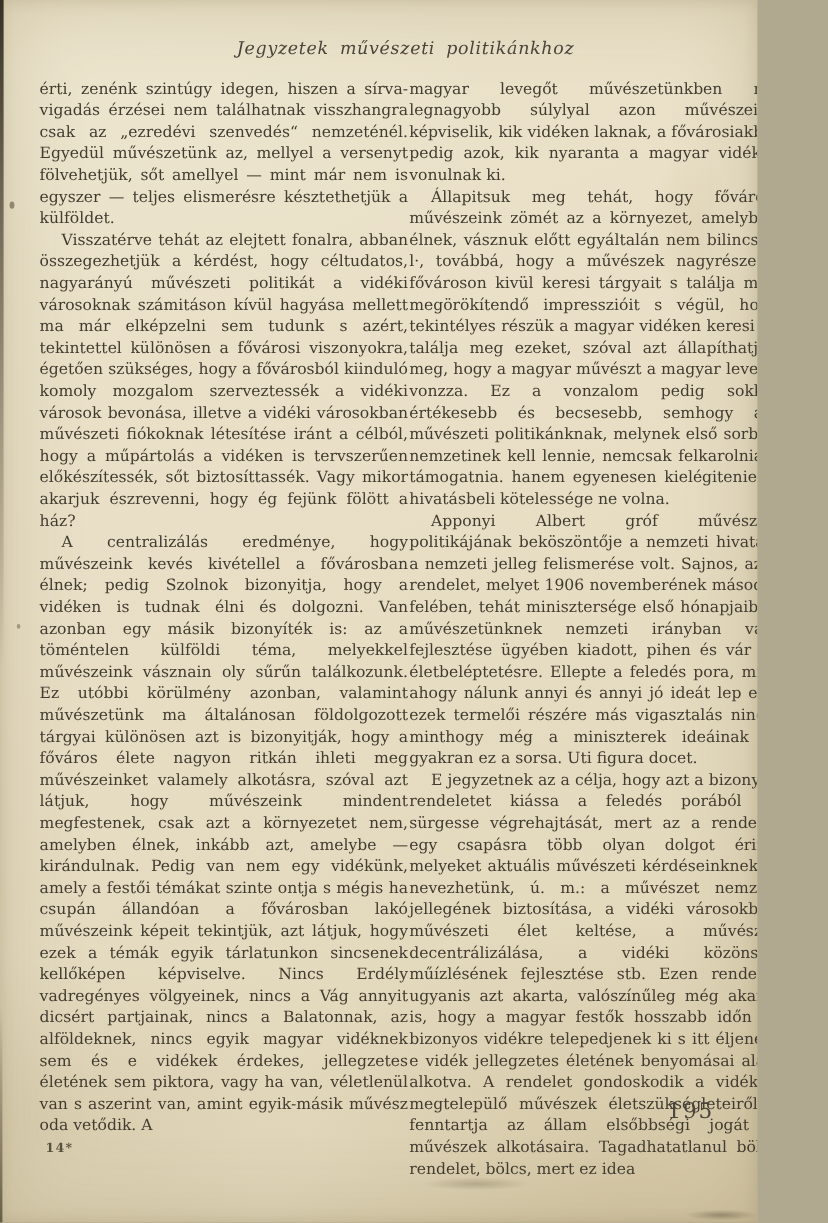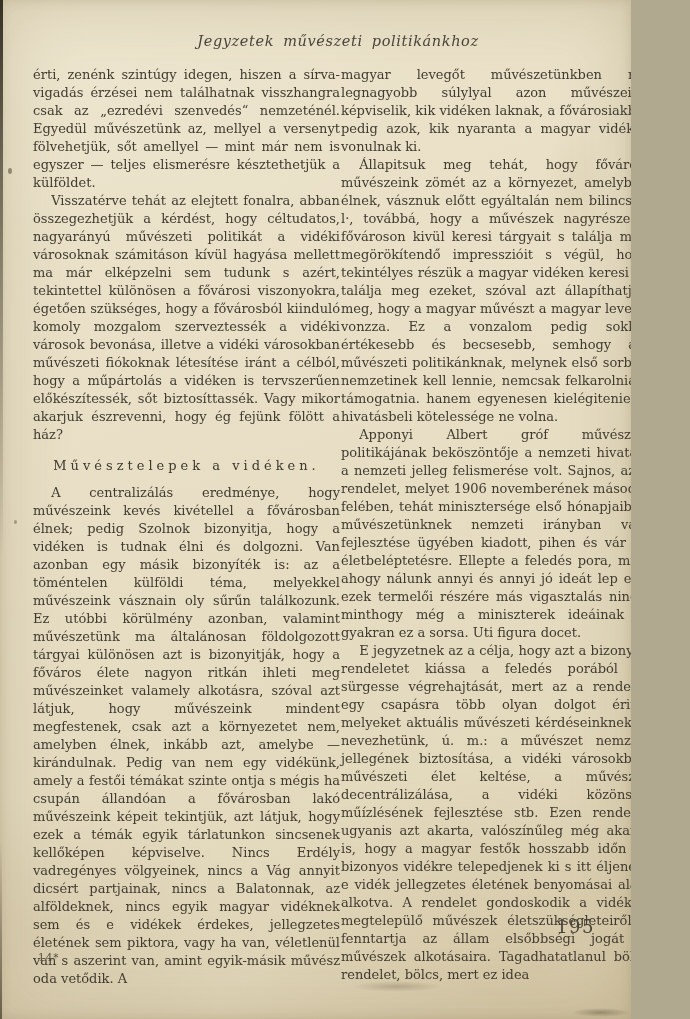--- a/index.html
+++ b/index.html
@@ -42,21 +42,21 @@
   .section-heading{
     font-size:13px;
     font-weight:normal;
     text-align:center;
     letter-spacing:4px;
     margin:13px 0 9px 0;
     color:#3e382d;
   }
   .footer-left{
     position:absolute;left:38px;top:951px;
-    font-size:10.5px;color:#56503f;letter-spacing:1px;
+    font-size:10.5px;color:#56503f;letter-spacing:1px;font-weight:bold;
   }
   .footer-right{
     position:absolute;right:36px;top:916px;
     font-size:18px;color:#4a443a;letter-spacing:1.5px;
   }
   
   .edge-left{
     position:absolute;left:0;top:0;width:3px;height:560px;
     background:linear-gradient(to bottom,
       rgba(28,22,15,0.85) 0%,
@@ -88,21 +88,20 @@
 
 <div class="page">
 
   <div class="header">Jegyzetek művészeti politikánkhoz</div>
 
   <div class="columns">
 
     <div class="col">
       <p class="noindent">érti, zenénk szintúgy idegen, hiszen a sírva-vigadás érzései nem találhatnak visszhangra csak az „ezredévi szenvedés“ nemzeténél. Egyedül művészetünk az, mellyel a versenyt fölvehetjük, sőt amellyel — mint már nem is egyszer — teljes elismerésre késztethetjük a külföldet.</p>
       <p>Visszatérve tehát az elejtett fonalra, abban összegezhetjük a kérdést, hogy céltudatos, nagyarányú művészeti politikát a vidéki városoknak számitáson kívül hagyása mellett ma már elképzelni sem tudunk s azért, tekintettel különösen a fővárosi viszonyokra, égetően szükséges, hogy a fővárosból kiinduló komoly mozgalom szerveztessék a vidéki városok bevonása, illetve a vidéki városokban művészeti fiókoknak létesítése iránt a célból, hogy a műpártolás a vidéken is tervszerűen előkészítessék, sőt biztosíttassék. Vagy mikor akarjuk észrevenni, hogy ég fejünk fölött a ház?</p>
-      <h2 class="section-heading">Művésztelepek a vidéken.</h2>
       <p>A centralizálás eredménye, hogy művészeink kevés kivétellel a fővárosban élnek; pedig Szolnok bizonyitja, hogy a vidéken is tudnak élni és dolgozni. Van azonban egy másik bizonyíték is: az a töméntelen külföldi téma, melyekkel művészeink vásznain oly sűrűn találkozunk. Ez utóbbi körülmény azonban, valamint művészetünk ma általánosan földolgozott tárgyai különösen azt is bizonyitják, hogy a főváros élete nagyon ritkán ihleti meg művészeinket valamely alkotásra, szóval azt látjuk, hogy művészeink mindent megfestenek, csak azt a környezetet nem, amelyben élnek, inkább azt, amelybe — kirándulnak. Pedig van nem egy vidékünk, amely a festői témákat szinte ontja s mégis ha csupán állandóan a fővárosban lakó művészeink képeit tekintjük, azt látjuk, hogy ezek a témák egyik tárlatunkon sincsenek kellőképen képviselve. Nincs Erdély vadregényes völgyeinek, nincs a Vág annyit dicsért partjainak, nincs a Balatonnak, az alföldeknek, nincs egyik magyar vidéknek sem és e vidékek érdekes, jellegzetes életének sem piktora, vagy ha van, véletlenül van s aszerint van, amint egyik-másik művész oda vetődik. A</p>
     </div>
 
     <div class="col">
       <p class="noindent">magyar levegőt művészetünkben ma legnagyobb súlylyal azon művészeink képviselik, kik vidéken laknak, a fővárosiakból pedig azok, kik nyaranta a magyar vidékre vonulnak ki.</p>
       <p>Állapitsuk meg tehát, hogy fővárosi művészeink zömét az a környezet, amelyben élnek, vásznuk előtt egyáltalán nem bilincseli l·, továbbá, hogy a művészek nagyrésze a fővároson kivül keresi tárgyait s találja meg megörökítendő impresszióit s végül, hogy tekintélyes részük a magyar vidéken keresi és találja meg ezeket, szóval azt állapíthatjuk meg, hogy a magyar művészt a magyar levegő vonzza. Ez a vonzalom pedig sokkal értékesebb és becsesebb, semhogy azt művészeti politikánknak, melynek első sorban nemzetinek kell lennie, nemcsak felkarolnia s támogatnia. hanem egyenesen kielégitenie is hivatásbeli kötelessége ne volna.</p>
       <p>Apponyi Albert gróf művészeti politikájának beköszöntője a nemzeti hivatás, a nemzeti jelleg felismerése volt. Sajnos, az a rendelet, melyet 1906 novemberének második felében, tehát minisztersége első hónapjaiban művészetünknek nemzeti irányban való fejlesztése ügyében kiadott, pihen és vár az életbeléptetésre. Ellepte a feledés pora, mint ahogy nálunk annyi és annyi jó ideát lep el s ezek termelői részére más vigasztalás nincs, minthogy még a miniszterek ideáinak is gyakran ez a sorsa. Uti figura docet.</p>
       <p>E jegyzetnek az a célja, hogy azt a bizonyos rendeletet kiássa a feledés porából és sürgesse végrehajtását, mert az a rendelet egy csapásra több olyan dolgot érint, melyeket aktuális művészeti kérdéseinknek is nevezhetünk, ú. m.: a művészet nemzeti jellegének biztosítása, a vidéki városokban művészeti élet keltése, a művészet decentrálizálása, a vidéki közönség műízlésének fejlesztése stb. Ezen rendelet ugyanis azt akarta, valószínűleg még akarja is, hogy a magyar festők hosszabb időn át bizonyos vidékre telepedjenek ki s itt éljenek, e vidék jellegzetes életének benyomásai alatt alkotva. A rendelet gondoskodik a vidéken megtelepülő művészek életszükségleteiről s fenntartja az állam elsőbbségi jogát a művészek alkotásaira. Tagadhatatlanul bölcs rendelet, bölcs, mert ez idea</p>
     </div>
 

